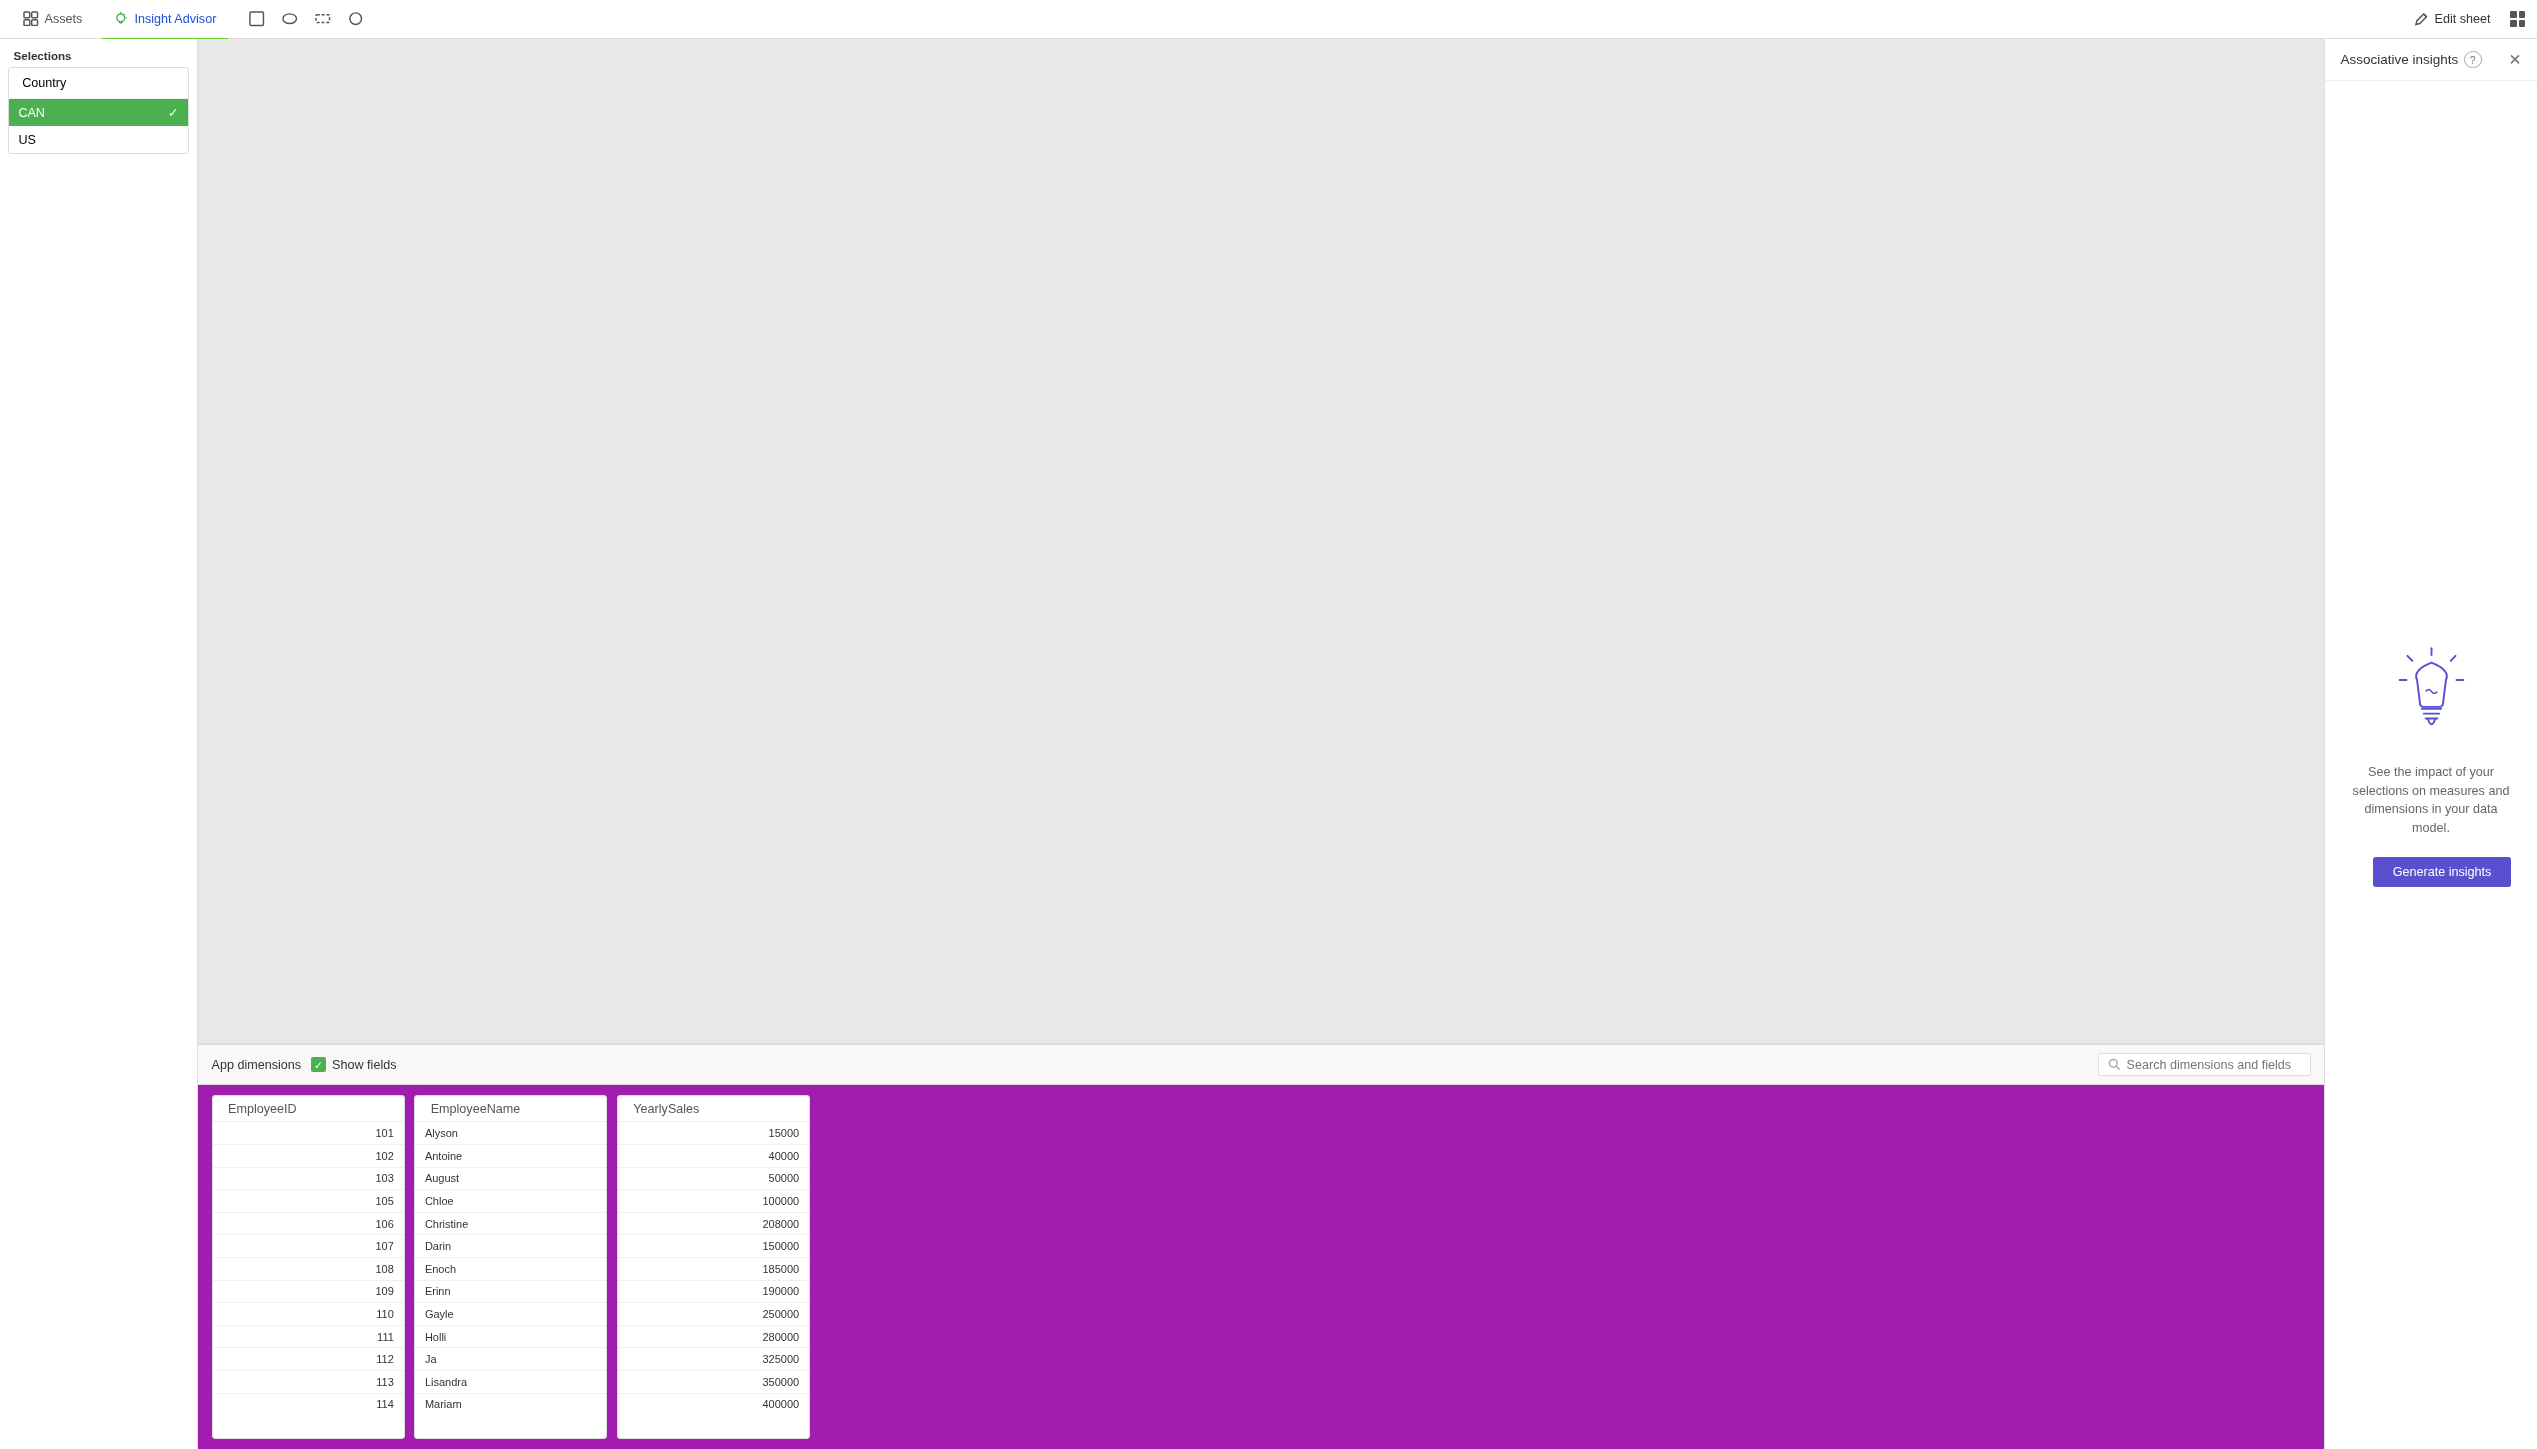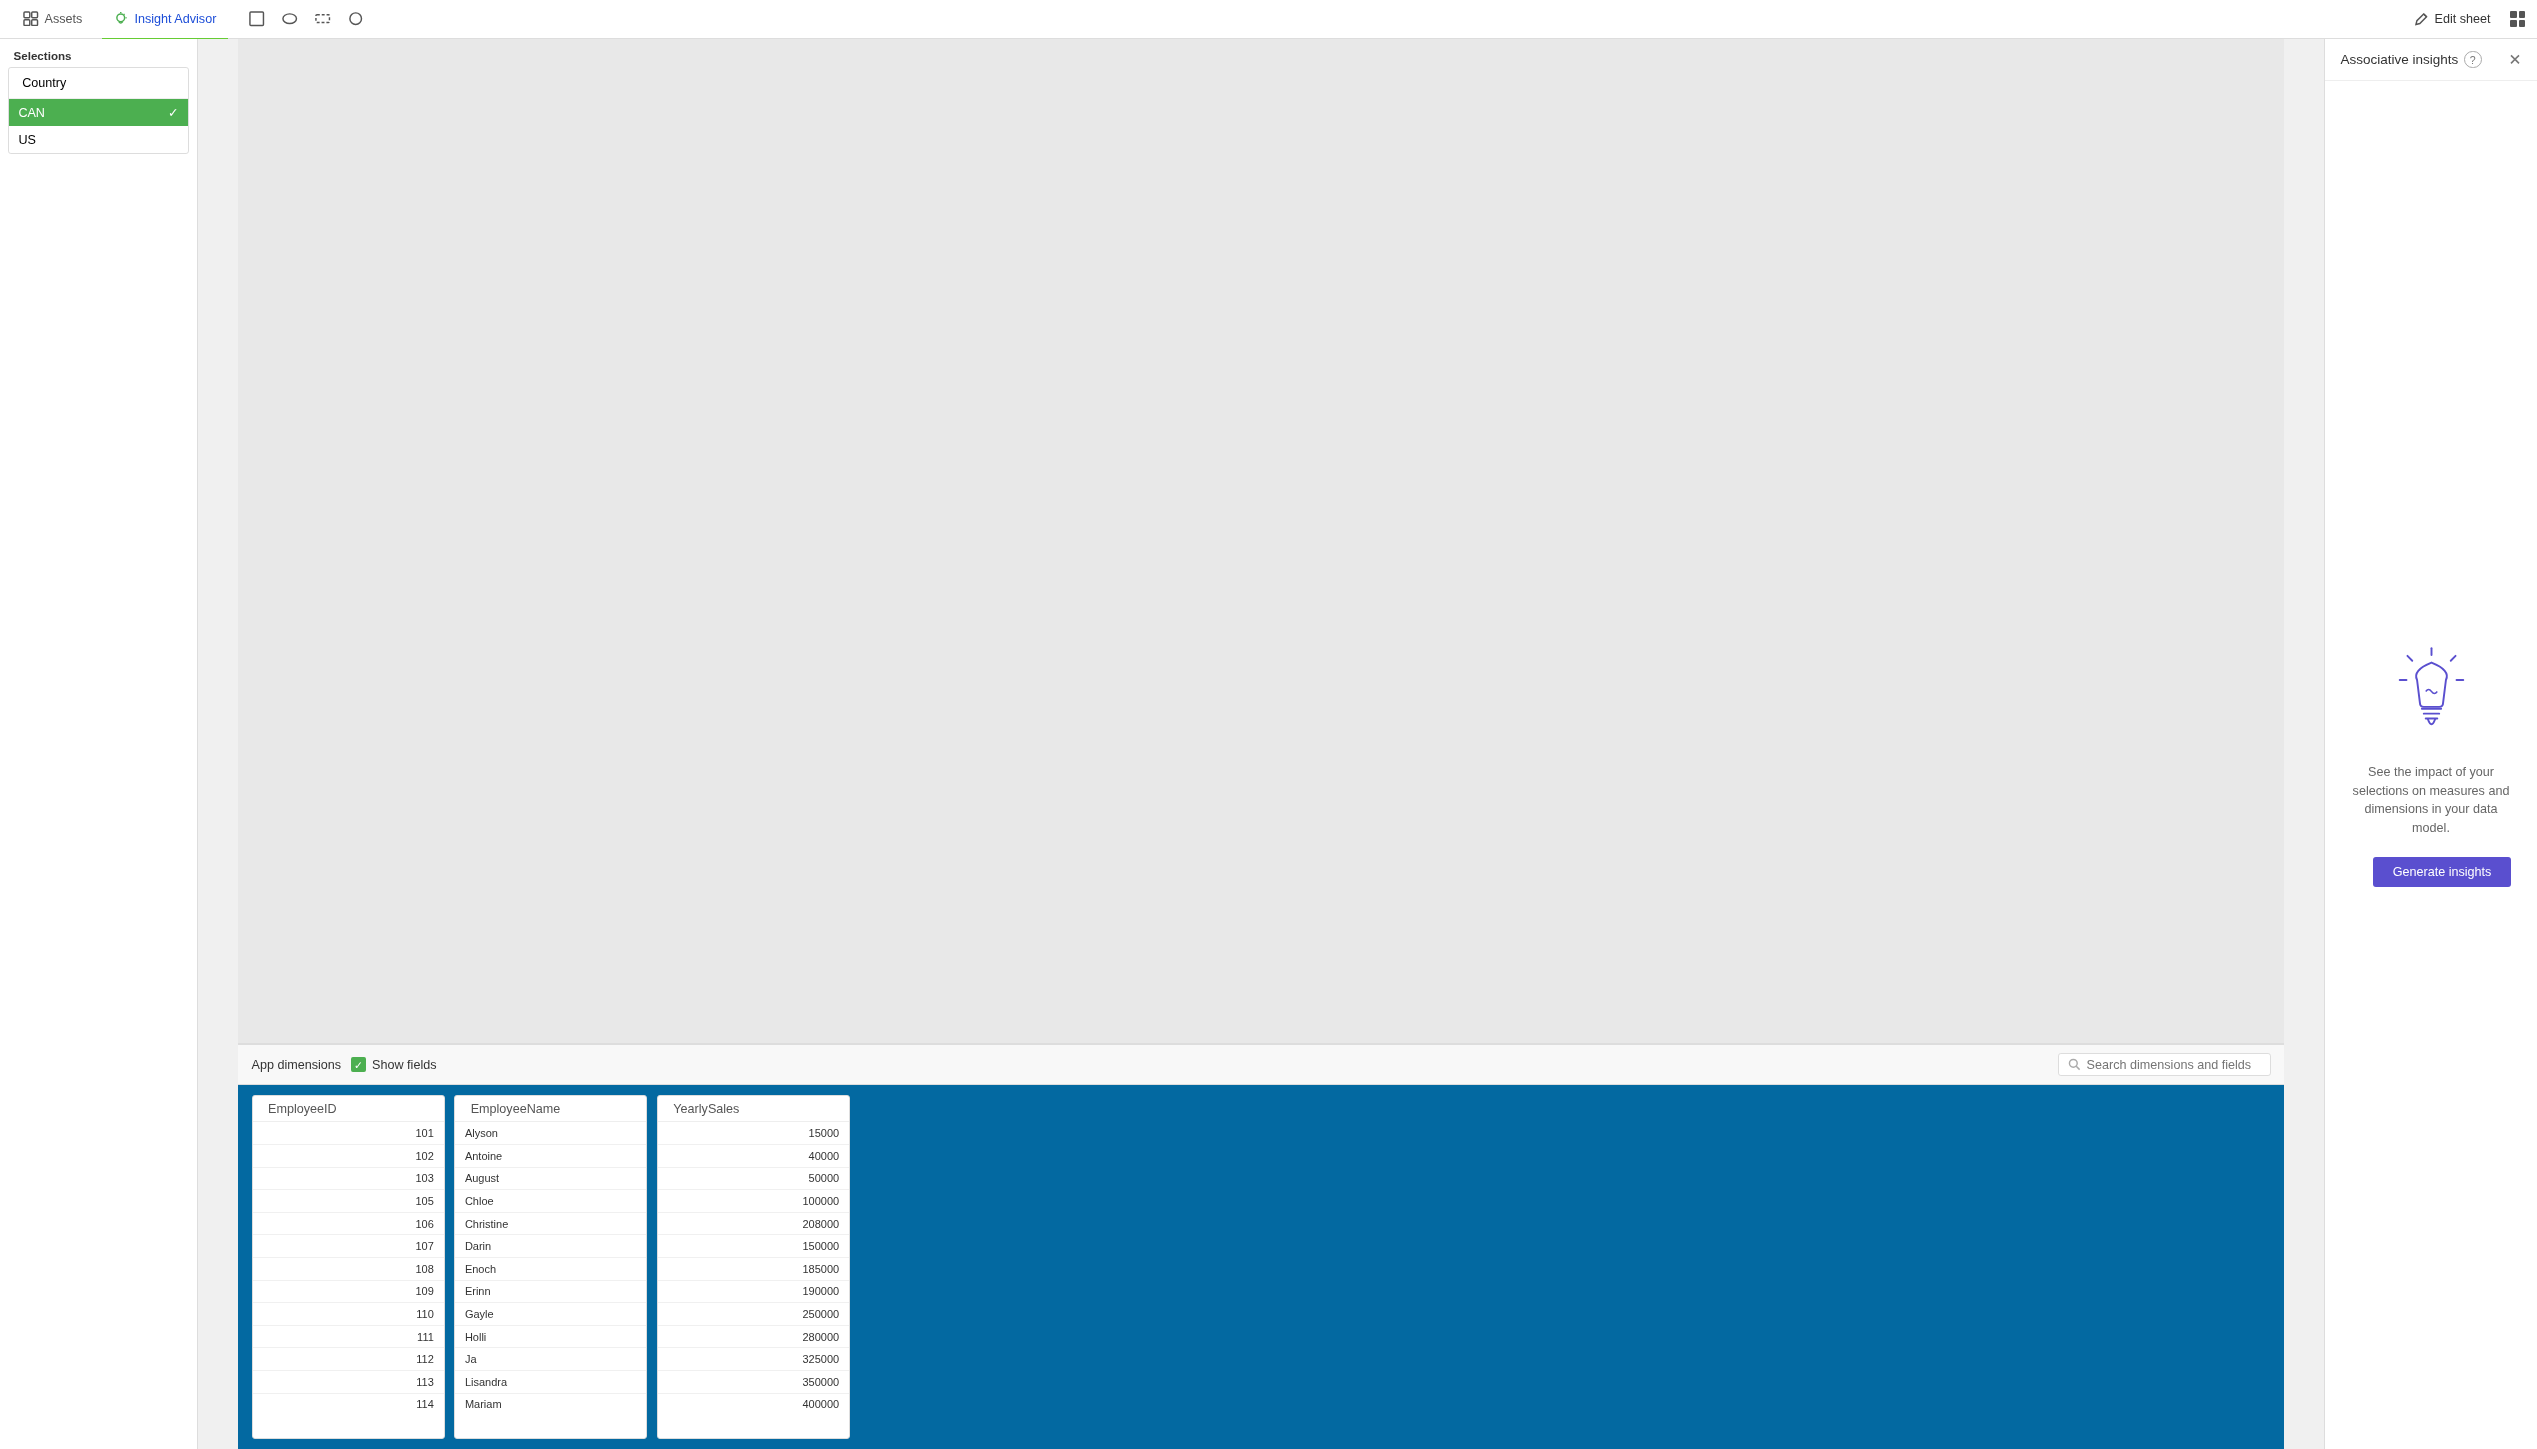--- a/index.html
+++ b/index.html
@@ -23,21 +23,21 @@
     }
     .topbar-right { margin-left: auto; display: flex; align-items: center; gap: 7.7px; }
     .grid-icon { display: grid; grid-template-columns: 1fr 1fr; gap: 1.9px; width: 15.5px; height: 15.5px; }
     .grid-icon span { background: #555; border-radius: 1px; }
     .edit-sheet-btn {
       display: flex; align-items: center; gap: 5.8px; padding: 3.9px 11.6px;
       font-size: 12.6px; color: #333; cursor: pointer; background: none; border: none;
     }
 
     
-    .main-layout { display: flex; height: calc(100vh - 39px); gap: 40px; }
+    .main-layout { display: flex; height: calc(100vh - 39px); }
 
     
     .left-panel { width: 198px; background: #fff; border-right: 1px solid #ddd; display: flex; flex-direction: column; flex-shrink: 0; }
     .selections-header { padding: 9.7px 13.5px 5.8px; font-size: 11.6px; font-weight: 600; color: #333; }
 
     
     .filter-box { border: 1px solid #ddd; margin: 0 7.7px; border-radius: 2.9px; overflow: hidden; }
     .filter-search {
       display: flex; align-items: center; padding: 0 7.7px; height: 31px;
       border-bottom: 1px solid #eee; gap: 5.8px;
@@ -202,21 +202,21 @@
         </div>
       </div>
     </div>
   </div>
 
   <div style="flex:1; display:flex; flex-direction:column; overflow:hidden;">
 
     <div class="center-content" style="flex:1;">
     </div>
 
-    <div style="background:#0369a1; border-top:1px solid #ddd; height: 406px; display:flex; flex-direction:column;">
+    <div style="background:#a21caf; border-top:1px solid #ddd; height: 406px; display:flex; flex-direction:column;">
       <div class="dimensions-toolbar">
         <span class="dimensions-toolbar-label">App dimensions</span>
         <div class="show-fields-toggle">
           <div class="toggle-checkbox">✓</div>
           <span class="toggle-label">Show fields</span>
         </div>
         <div class="search-right">
           <div class="dim-search-box">
             <svg width="12.6" height="12.6" viewBox="0 0 13 13" fill="none" stroke="#aaa" stroke-width="1.5">
                 <circle cx="5.5" cy="5.5" r="4"></circle>

